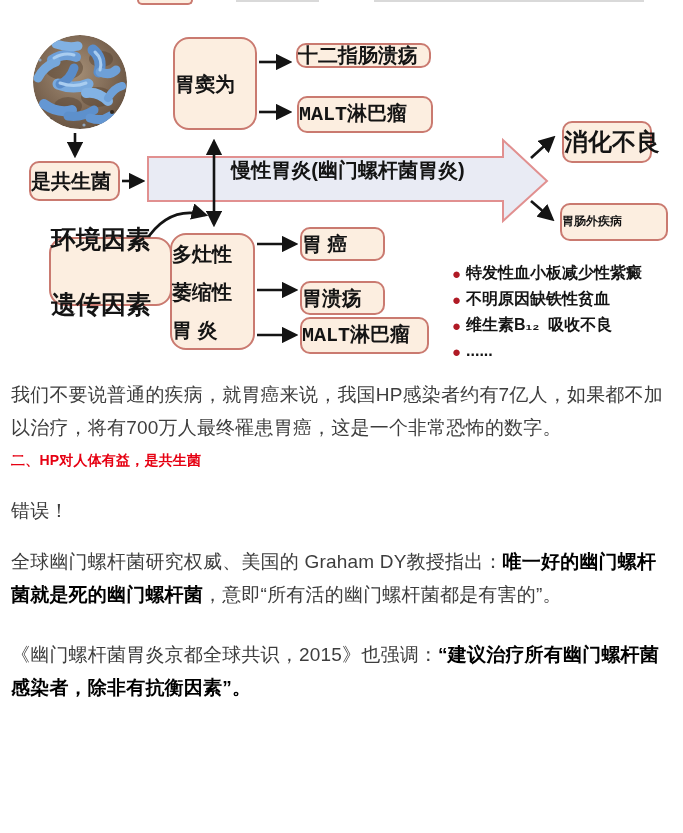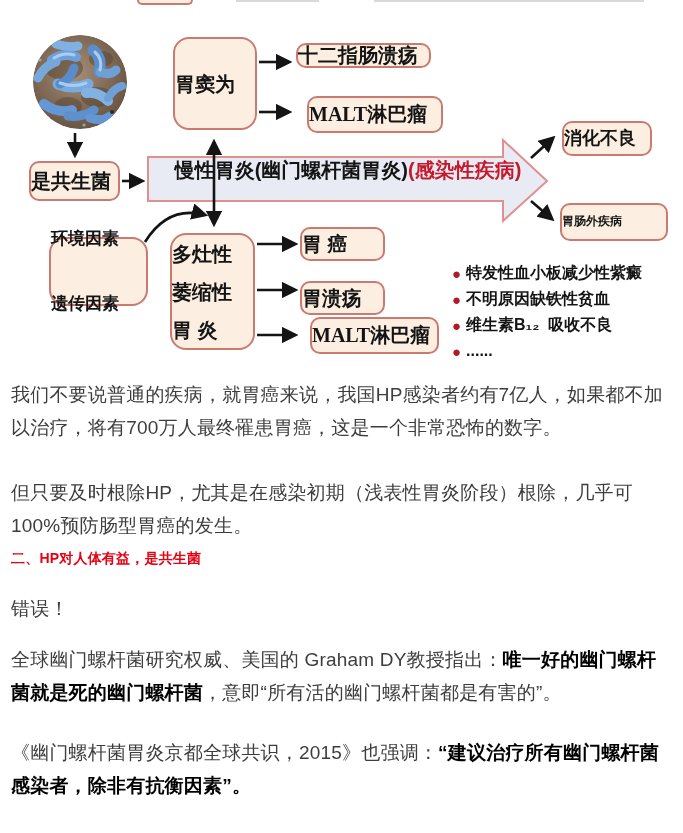--- a/index.html
+++ b/index.html
@@ -11,21 +11,21 @@
   .diagram-svg{position:absolute;left:0;top:0;}
   .bigarrow{fill:var(--arrow-fill,#e9ebf4);stroke:var(--arrow-border,#e19090);stroke-width:2;}
   .arrow{stroke:#141414;stroke-width:2.6;fill:none;}
   .mk{fill:#141414;}
 
   .dbox{position:absolute;box-sizing:border-box;background:var(--box-fill,#fceee0);
         border:2px solid var(--box-border,#ca7a70);border-radius:10px;
         display:flex;flex-direction:column;align-items:flex-start;justify-content:center;
         font-weight:bold;color:#141414;line-height:1.15;white-space:nowrap;}
   .r16{border-radius:16px;}
-  .serif{font-family:Liberation Serif, serif;margin-left:10px;}
+  .serif{font-family:Liberation Mono, monospace;}
 
   .chronic-label{position:absolute;display:flex;align-items:flex-start;justify-content:center;
         font-weight:bold;font-size:20px;white-space:nowrap;color:#141414;}
   .chronic-label .cr{color:var(--red-label,#c5182b);}
 
   .blist{position:absolute;left:452px;top:260px;}
   .bitem{display:flex;align-items:center;height:26px;font-weight:bold;font-size:16px;
          color:#141414;white-space:pre;}
   .bdot{color:var(--bullet-red,#b01a25);font-size:15px;margin-right:5px;line-height:1;}
 
@@ -133,24 +133,23 @@
     <div class="dbox" style="left:296px;top:43px;width:135px;height:25px;font-size:20px;">
       <span>十二指肠溃疡</span>
     </div>
 
     <div class="dbox serif" style="left:297px;top:96px;width:136px;height:37px;font-size:20px;">
       <span>MALT淋巴瘤</span>
     </div>
 
     <div class="chronic-label" style="left:150px;top:157px;width:396px;height:44px;">
       <span class="cb">慢性胃炎(幽门螺杆菌胃炎)</span>
-        <span class="cr">(感染性疾病)</span>
-    </div>
-
-    <div class="dbox r16" style="left:49px;top:237px;width:99px;height:69px;font-size:17px;line-height:30px;gap:35px;">
+    </div>
+
+    <div class="dbox r16" style="left:49px;top:237px;width:123px;height:69px;font-size:25px;line-height:30px;gap:35px;">
       <span>环境因素</span>
       <span>遗传因素</span>
     </div>
 
     <div class="dbox r16" style="left:170px;top:233px;width:85px;height:117px;font-size:20px;line-height:38px;">
       <span>多灶性</span>
       <span>萎缩性</span>
       <span>胃 炎</span>
     </div>
 
@@ -159,21 +158,21 @@
     </div>
 
     <div class="dbox" style="left:300px;top:281px;width:85px;height:34px;font-size:20px;">
       <span>胃溃疡</span>
     </div>
 
     <div class="dbox serif" style="left:300px;top:317px;width:129px;height:37px;font-size:20px;">
       <span>MALT淋巴瘤</span>
     </div>
 
-    <div class="dbox" style="left:562px;top:121px;width:90px;height:35px;font-size:18px;">
+    <div class="dbox" style="left:562px;top:121px;width:90px;height:42px;font-size:24px;">
       <span>消化不良</span>
     </div>
 
     <div class="dbox" style="left:560px;top:203px;width:108px;height:38px;font-size:12px;">
       <span>胃肠外疾病</span>
     </div>
 
     <div class="blist">
       <div class="bitem">
         <span class="bdot">●</span>
@@ -189,21 +188,20 @@
       </div>
       <div class="bitem">
         <span class="bdot">●</span>
         <span>......</span>
       </div>
     </div>
   </div>
 
   <div class="article">
     <p class="p1">我们不要说普通的疾病，就胃癌来说，我国HP感染者约有7亿人，如果都不加以治疗，将有700万人最终罹患胃癌，这是一个非常恐怖的数字。</p>
-    <p class="p2">但只要及时根除HP，尤其是在感染初期（浅表性胃炎阶段）根除，几乎可100%预防肠型胃癌的发生。</p>
     <p class="h2red">二、HP对人体有益，是共生菌</p>
     <p class="pwrong">错误！</p>
     <p class="p3"><span>全球幽门螺杆菌研究权威、美国的 Graham DY教授指出：</span><b>唯一好的幽门螺杆菌就是死的幽门螺杆菌</b><span>，意即“所有活的幽门螺杆菌都是有害的”。</span></p>
     <p class="p4"><span>《幽门螺杆菌胃炎京都全球共识，2015》也强调：</span><b>“建议治疗所有幽门螺杆菌感染者，除非有抗衡因素”。</b></p>
     <div class="pagepad"></div>
   </div>
 
 </div>
 
 </body></html>

